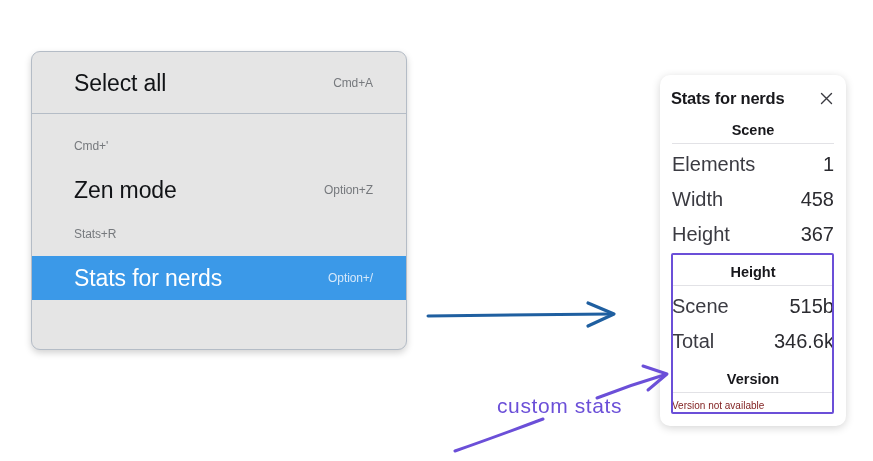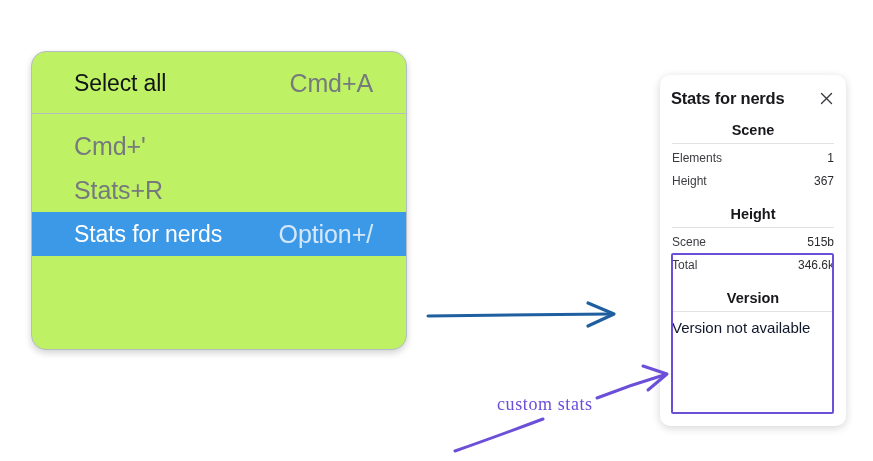--- a/index.html
+++ b/index.html
@@ -15,23 +15,23 @@
     overflow: hidden;
   }
 
   
   #context-menu {
     position: absolute;
     left: 31px;
     top: 51px;
     width: 376px;
     height: 299px;
-    background: #bef264;
+    background: #e5e5e5;
     border: 1px solid #b4bcc6;
-    border-radius: 15px;
+    border-radius: 9px;
     box-shadow: 0 3px 7px rgba(0,0,0,0.18);
     box-sizing: border-box;
     overflow: hidden;
   }
   .menu-group {
     padding: 6px 0;
   }
   .menu-group.group-top {
     padding: 9px 0 8px 0;
     border-bottom: 1px solid #b4bcc6;
@@ -47,21 +47,21 @@
     padding: 0 33px 0 42px;
     box-sizing: border-box;
     white-space: nowrap;
   }
   .menu-item .mi-label {
     font-size: 23px;
     color: #111316;
     letter-spacing: -0.1px;
   }
   .menu-item .mi-shortcut {
-    font-size: 25px;
+    font-size: 12px;
     color: #76797d;
     letter-spacing: -0.1px;
   }
   .menu-item.selected {
     background: #3b99e8;
   }
   .menu-item.selected .mi-label {
     color: #ffffff;
   }
   .menu-item.selected .mi-shortcut {
@@ -117,29 +117,29 @@
   .sp-rule {
     height: 1px;
     background: #e2e2e6;
     margin: 0 1px 3px 1px;
   }
   .sp-row {
     display: flex;
     align-items: center;
     justify-content: space-between;
     padding: 3px 1px;
-    font-size: 12px;
+    font-size: 20px;
     color: #3b3b42;
     line-height: 1.45;
     gap: 8px;
   }
   .sp-row .sp-val { color: #2b2b30; }
   .sp-note {
-    font-size: 15px;
-    color: #0f172a;
+    font-size: 10px;
+    color: #7f1d1d;
     padding: 4px 1px;
   }
 
   
   #stats-highlight-box {
     position: absolute;
     left: 671px;
     top: 253px;
     width: 163px;
     height: 161px;
@@ -155,42 +155,46 @@
     left: 0;
     top: 0;
     width: 873px;
     height: 461px;
     pointer-events: none;
   }
   #annotation-label {
     position: absolute;
     left: 497px;
     top: 394px;
-    font-family: Liberation Serif, serif;
-    font-size: 18px;
+    font-family: Liberation Sans, sans-serif;
+    font-size: 21px;
     color: #6b4fd8;
     letter-spacing: 0.6px;
     white-space: nowrap;
   }
 </style>
 </head>
 <body>
 
 <div id="context-menu">
 
   <div class="menu-group group-top">
     <div class="menu-item">
       <span class="mi-label">Select all</span>
       <span class="mi-shortcut">Cmd+A</span>
     </div>
   </div>
 
   <div class="menu-group group-bottom">
     <div class="menu-item">
       <span class="mi-shortcut">Cmd+'</span>
+    </div>
+    <div class="menu-item">
+      <span class="mi-label">Zen mode</span>
+      <span class="mi-shortcut">Option+Z</span>
     </div>
     <div class="menu-item">
       <span class="mi-shortcut">Stats+R</span>
     </div>
     <div class="menu-item selected">
       <span class="mi-label">Stats for nerds</span>
       <span class="mi-shortcut">Option+/</span>
     </div>
   </div>
 
@@ -207,20 +211,24 @@
     </span>
   </div>
 
   <div class="sp-section-title">Scene</div>
   <div class="sp-rule"></div>
   <div class="sp-row">
     <span class="sp-key">Elements</span>
     <span class="sp-val">1</span>
   </div>
   <div class="sp-row">
+    <span class="sp-key">Width</span>
+    <span class="sp-val">458</span>
+  </div>
+  <div class="sp-row">
     <span class="sp-key">Height</span>
     <span class="sp-val">367</span>
   </div>
 
   <div class="sp-section-title">Height</div>
   <div class="sp-rule"></div>
   <div class="sp-row">
     <span class="sp-key">Scene</span>
     <span class="sp-val">515b</span>
   </div>

